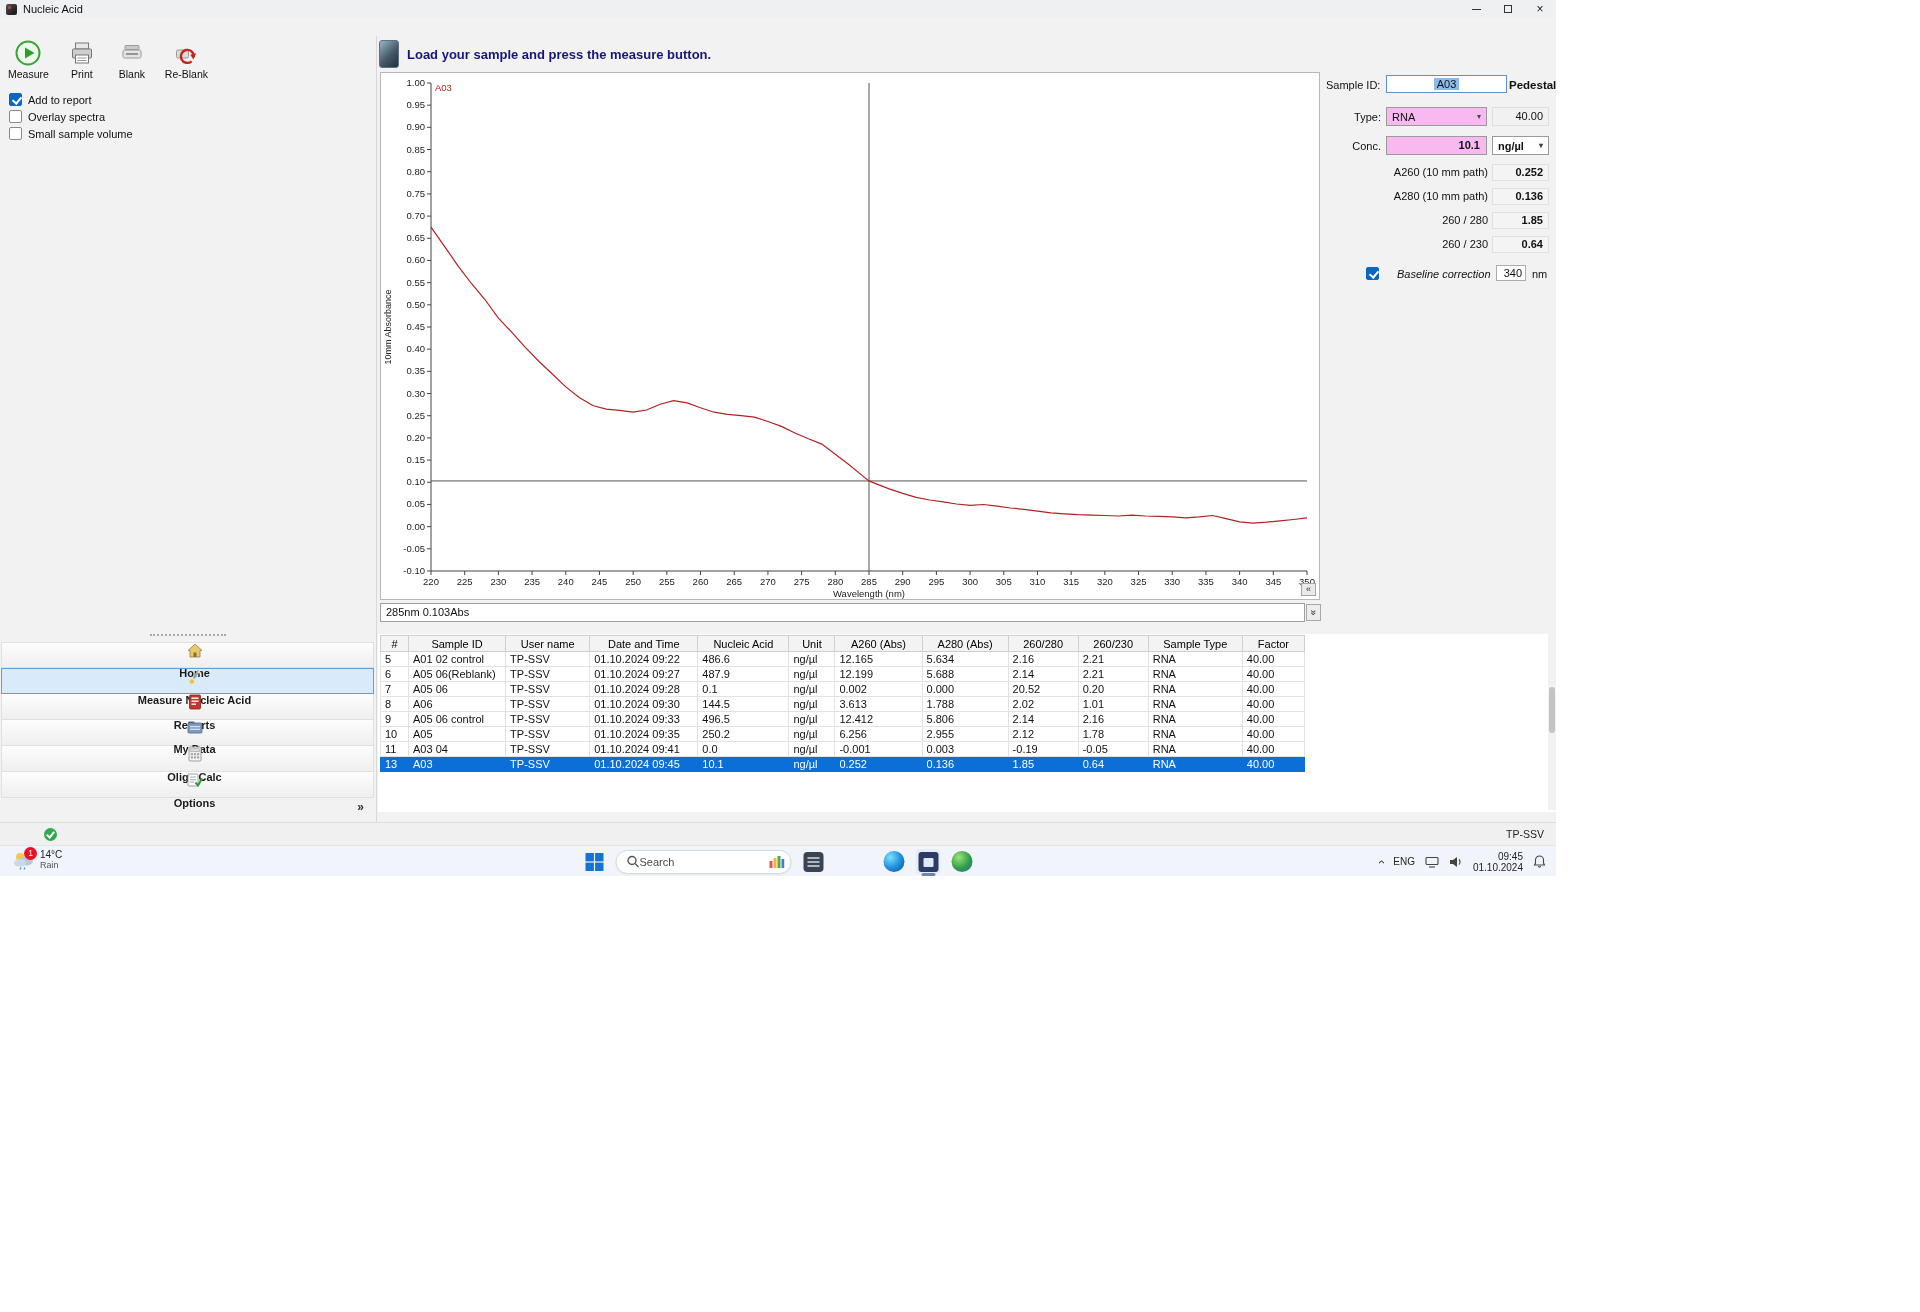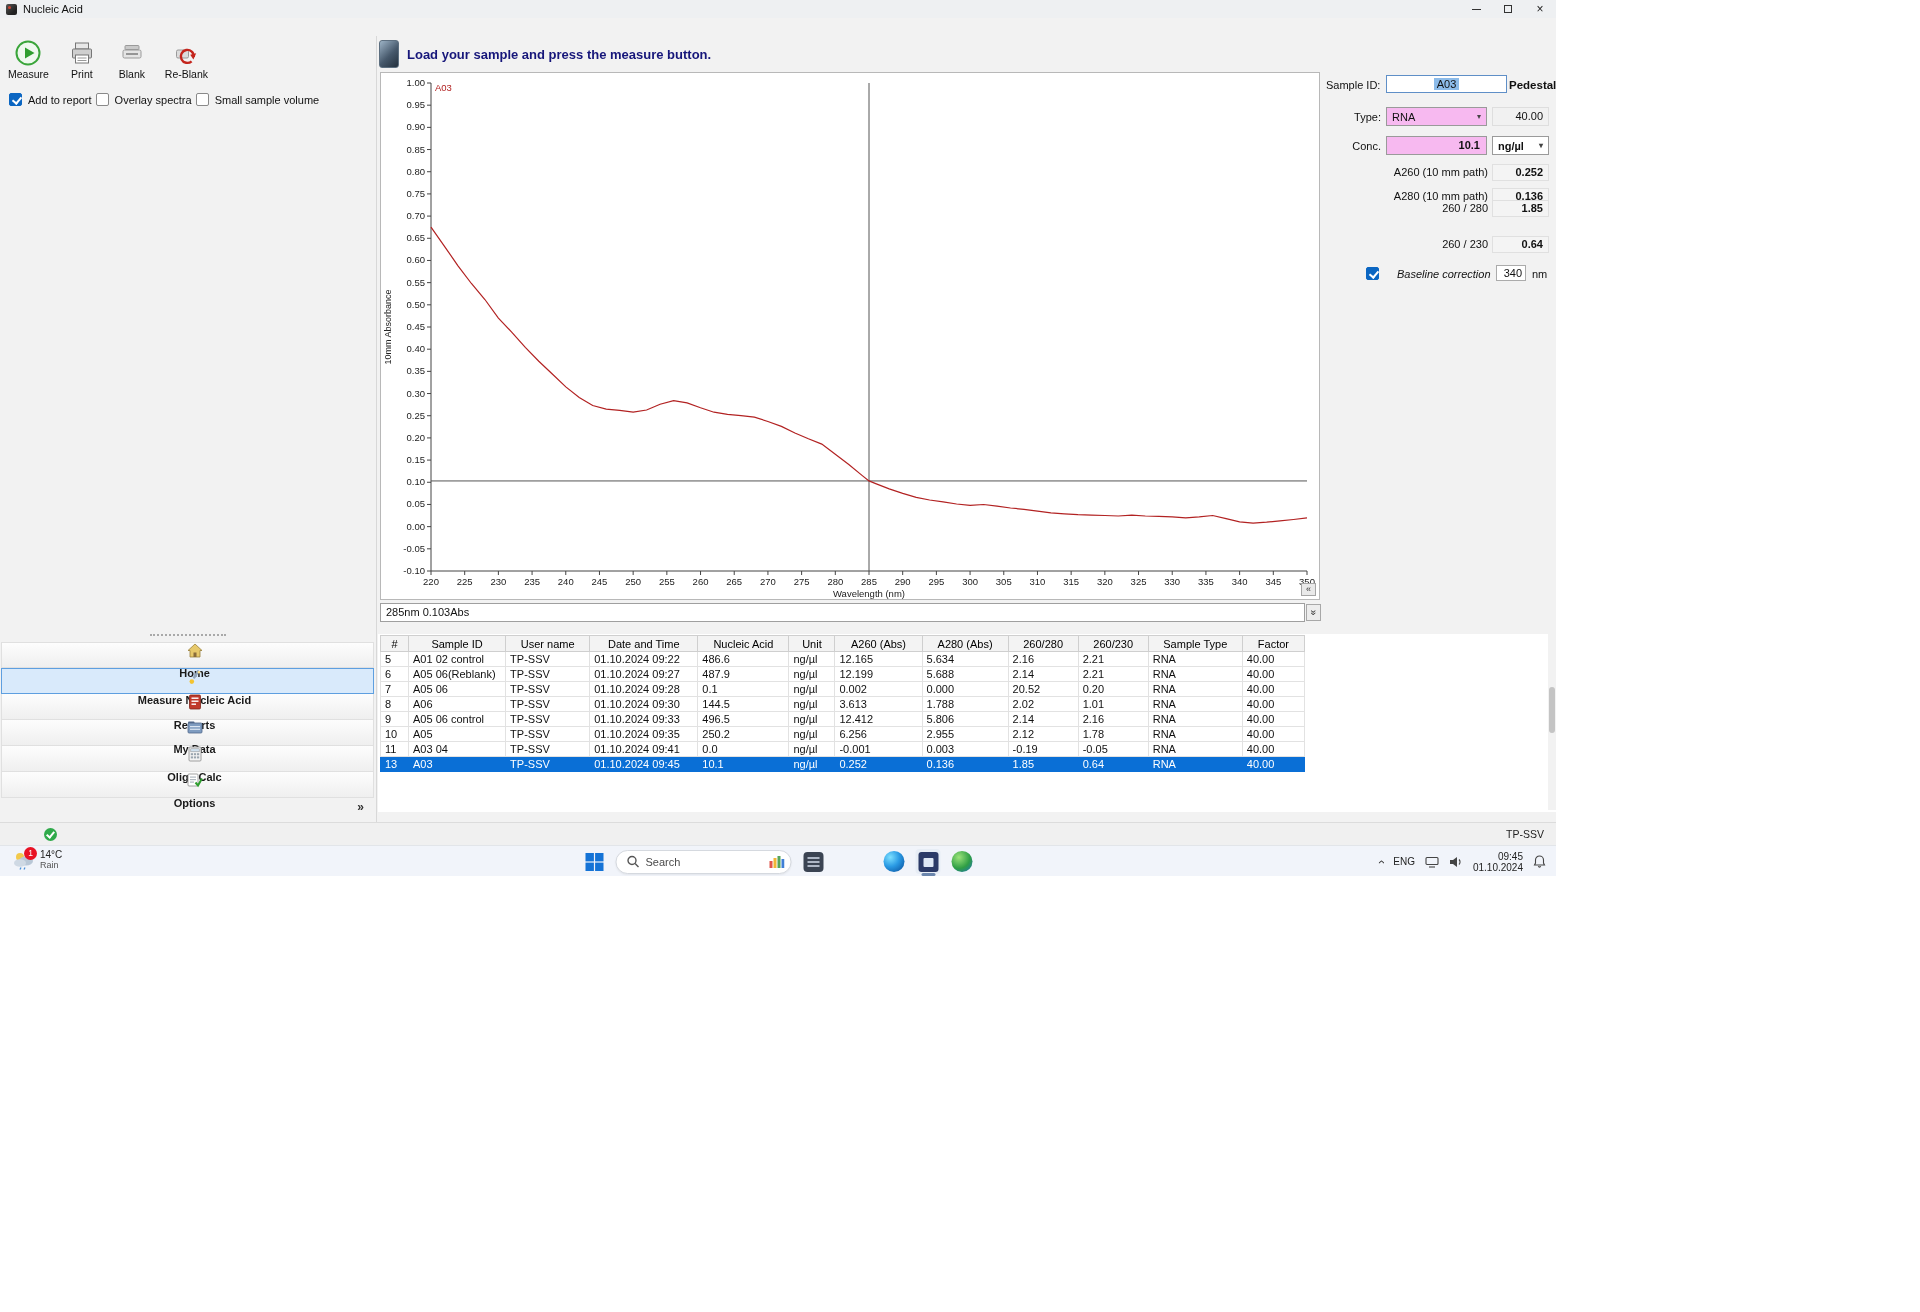--- a/index.html
+++ b/index.html
@@ -22,21 +22,21 @@
   .win-btn .bar { width:9px; height:1px; background:#333; }
   .win-btn .box { width:8px; height:8px; border:1px solid #333; }
   .menubar { position:absolute; top:18px; left:0; right:0; height:18px; background:#f2f2f2; display:flex; align-items:center; padding-left:6px; }
   .menu-item { font-size:11px; padding:1px 8px; color:#111; }
 
   
   .left-panel { position:absolute; top:36px; left:0; width:377px; bottom:23px; background:#f2f2f2; border-right:1px solid #d8d8d8; }
   .toolbar { position:absolute; top:4px; left:8px; display:flex; gap:16px; }
   .tool-btn { display:flex; flex-direction:column; align-items:center; gap:2px; min-width:34px; }
   .tool-label { font-size:10.5px; color:#111; }
-  .checkbox-group { position:absolute; top:57px; left:9px; display:flex; flex-direction:row; gap:4px; }
+  .checkbox-group { position:absolute; top:57px; left:9px; display:flex; flex-direction:column; gap:4px; }
   .checkbox-row { display:flex; align-items:center; gap:6px; height:13px; font-size:11px; color:#111; }
   .cb { width:13px; height:13px; border:1px solid #8a8a8a; background:#fff; border-radius:2px; position:relative; flex:none; }
   .cb.checked { background:#0b66c2; border-color:#0b66c2; }
   .cb.checked::after { content:""; position:absolute; left:4px; top:1px; width:4px; height:7px; border:solid #fff; border-width:0 2px 2px 0; transform:rotate(40deg); }
   .splitter { position:absolute; top:596px; left:0; right:0; height:6px; display:flex; justify-content:center; align-items:center; }
   .splitter-dots { width:76px; height:0; border-top:2px dotted #a9a9a9; }
   .nav-list { position:absolute; top:606px; left:1px; right:2px; }
   .nav-item { height:26px; display:flex; align-items:center; gap:9px; padding-left:14px; background:linear-gradient(#fdfdfd,#efefef); border:1px solid #e0e0e0; border-top:none;flex-direction:column; }
   .nav-item:first-child { border-top:1px solid #e0e0e0; }
   .nav-item.selected { background:#d9eafb; border:1px solid #5e9fe0; }
@@ -66,21 +66,21 @@
   .lt { top:39px; } .lc { top:68px; }
   .combo { position:absolute; width:101px; height:19px; border:1px solid #9a9a9a; background:#fff; }
   .combo .val { position:absolute; left:5px; top:3px; }
   .combo .arrow { position:absolute; right:0; top:0; bottom:0; width:14px; display:flex; align-items:center; justify-content:center; font-size:8px; color:#444; }
   .type-combo { left:64px; top:35px; background:#f7b9f0; }
   .factor-box { position:absolute; left:170px; top:35px; width:57px; height:19px; background:#f1f1f1; border:1px solid #dedede; text-align:right; padding-right:5px; line-height:17px; }
   .conc-box { position:absolute; left:64px; top:64px; width:101px; height:19px; background:#f7b9f0; border:1px solid #9a9a9a; font-weight:bold; text-align:right; padding-right:6px; line-height:17px; }
   .unit-combo { left:170px; top:64px; width:57px; font-weight:bold; }
   .stat-label { position:absolute; left:0; width:166px; text-align:right; height:17px; line-height:17px; }
   .stat-value { position:absolute; left:170px; width:57px; height:17px; background:#f4f4f4; border:1px solid #e0e0e0; font-weight:bold; text-align:right; padding-right:5px; line-height:15px; }
-  .r1 { top:92px; } .r2 { top:116px; } .r3 { top:128px; } .r4 { top:164px; }
+  .r1 { top:92px; } .r2 { top:116px; } .r3 { top:140px; } .r4 { top:164px; }
   .baseline-cb { position:absolute; left:44px; top:195px; }
   .baseline-label { position:absolute; left:75px; top:196px;font-style:italic; }
   .baseline-input { position:absolute; left:174px; top:193px; width:30px; height:16px; background:#fff; border:1px solid #ababab; text-align:right; padding-right:3px; line-height:14px; font-size:11px; }
   .baseline-unit { position:absolute; left:210px; top:196px; }
 
   
   .table-area { position:absolute; left:378px; top:634px; width:1178px; height:178px; background:#fff; }
   .results-table { border-collapse:collapse; table-layout:fixed; width:925px; position:absolute; left:2px; top:1px; font-size:11px; background:#fff; }
   .results-table th { background:#f3f3f3; border:1px solid #cfcfcf; font-weight:normal; text-align:center; height:16px; padding:0 3px; white-space:nowrap; overflow:hidden; }
   .results-table td { border:1px solid #e2e2e2; height:15px; padding:0 4px; white-space:nowrap; overflow:hidden; color:#111; }
@@ -99,21 +99,21 @@
   .weather { position:absolute; left:12px; top:4px; display:flex; align-items:center; gap:4px; }
   .weather-badge { position:absolute; left:12px; top:-3px; min-width:13px; height:13px; border-radius:7px; background:#e81224; color:#fff; font-size:8.5px; line-height:13px; text-align:center; padding:0 3px; z-index:2; }
   .weather-text { display:flex; flex-direction:column; line-height:10px; }
   .weather-temp { font-size:10px; color:#222; }
   .weather-desc { font-size:9px; color:#555; }
   .taskbar-center { position:absolute; left:50%; top:3px; transform:translateX(-50%); display:flex; align-items:center; gap:9px; height:25px; }
   .tb-icon { width:25px; height:25px; display:flex; align-items:center; justify-content:center; border-radius:4px; position:relative; }
   .tb-icon.active { background:#e7edf5; }
   .tb-icon.active::after { content:""; position:absolute; bottom:-2px; left:50%; transform:translateX(-50%); width:14px; height:3px; border-radius:2px; background:#6b86ad; }
   .tb-gap { width:38px; }
-  .search-pill { height:24px; width:176px; border-radius:12px; background:#fff; border:1px solid #d5d9df; display:flex; align-items:center; gap:6px; padding:0 6px 0 10px; box-shadow:0 1px 2px rgba(0,0,0,.06); }
+  .search-pill { height:24px; width:176px; border-radius:12px; background:#fff; border:1px solid #d5d9df; display:flex; align-items:center; padding:0 6px 0 10px; box-shadow:0 1px 2px rgba(0,0,0,.06); }
   .search-text { font-size:11px; color:#4a4a4a; flex:1; }
   .edge-circle { width:21px; height:21px; border-radius:50%; background:radial-gradient(circle at 32% 30%, #7de0ff 0%, #2a9ae4 45%, #0b57a4 90%); }
   .globe-circle { width:21px; height:21px; border-radius:50%; background:radial-gradient(circle at 35% 30%, #9be37a 0%, #2f9e44 55%, #1b6ec2 100%); }
   .dark-app { width:20px; height:20px; border-radius:4px; background:#3b4453; position:relative; }
   .dark-app::after { content:""; position:absolute; left:4px; top:5px; width:12px; height:2px; background:#aeb7c6; box-shadow:0 4px 0 #aeb7c6, 0 8px 0 #aeb7c6; }
   .nucleic-app { width:20px; height:20px; border-radius:3px; background:#2b3a67; position:relative; }
   .nucleic-app::after { content:""; position:absolute; left:5px; top:6px; width:10px; height:9px; background:#dfe8f5; border-radius:1px; }
   .tray { position:absolute; right:10px; top:0; height:31px; display:flex; align-items:center; gap:10px; }
   .tray-chevron { display:inline-block; transform:rotate(-90deg); font-size:12px; color:#333; }
   .tray-lang { font-size:10px; color:#222; }

